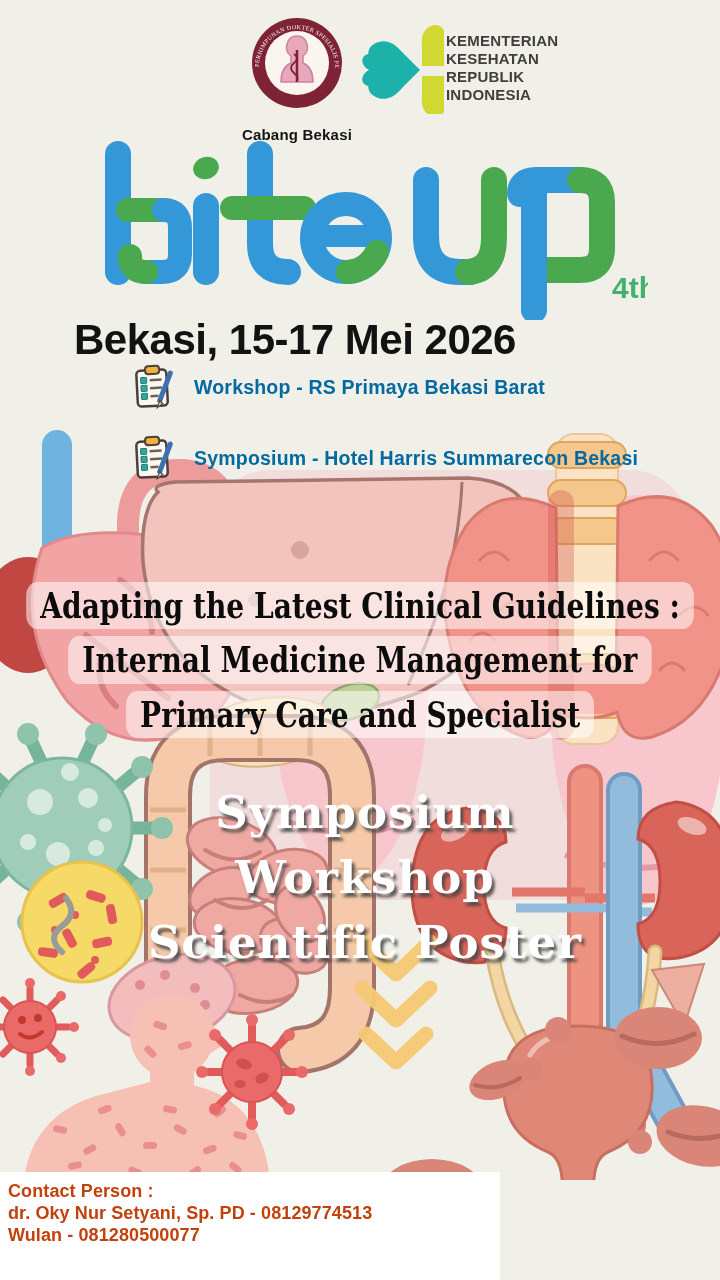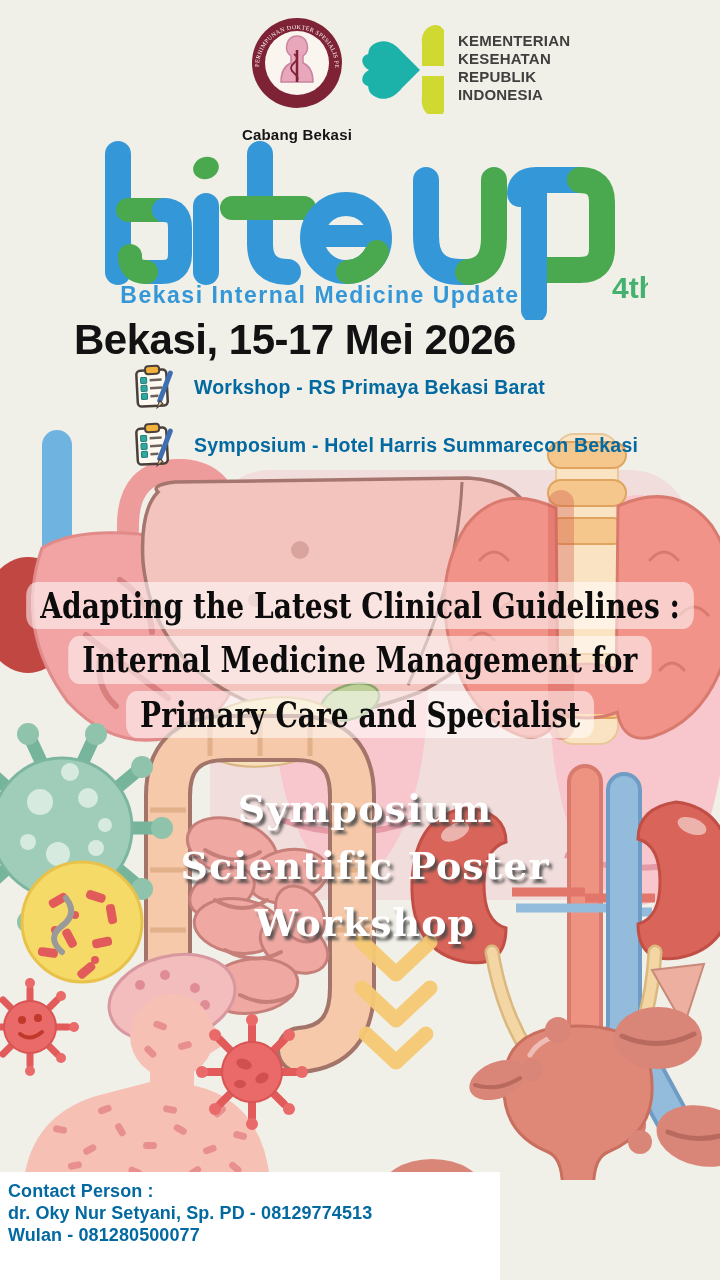--- a/index.html
+++ b/index.html
@@ -5,54 +5,54 @@
   html,body{margin:0;padding:0;}
   .poster{
     position:relative;width:720px;height:1280px;background:#F0EFE8;
     overflow:hidden;font-family:"Liberation Sans",sans-serif;
   }
   svg{display:block;}
   
   .papdi{position:absolute;left:236px;top:16px;width:122px;text-align:center;}
   .papdi svg{margin:0 auto;}
   .papdi-caption{margin-top:16px;font-size:15px;font-weight:bold;color:#141414;letter-spacing:.2px;}
-  .kemenkes{position:absolute;left:358px;top:22px;display:flex;align-items:center;gap:14px;}
+  .kemenkes{position:absolute;left:358px;top:22px;display:flex;align-items:center;gap:2px;}
   .kemenkes-text{font-size:15px;font-weight:bold;color:#3F3F3D;line-height:18px;letter-spacing:.2px;}
   
   .wordmark{position:absolute;left:88px;top:140px;width:560px;height:180px;}
   .tagline{position:absolute;left:60px;top:282px;width:520px;text-align:center;
     color:#3498D8;font-weight:bold;font-size:23px;letter-spacing:1.5px;}
   
   .date-line{position:absolute;left:0;top:316px;width:590px;text-align:center;
     font-size:42px;font-weight:bold;color:#121212;letter-spacing:-.5px;}
   .venue-row{position:absolute;left:130px;display:flex;align-items:center;gap:18px;z-index:4;}
   .venue-row.first{top:364px;}
-  .venue-row.second{top:422px;}
+  .venue-row.second{top:435px;}
   .venue-label{font-size:19.5px;font-weight:bold;color:#0369a1;letter-spacing:.2px;}
   
   .organs{position:absolute;left:0;top:430px;z-index:1;pointer-events:none;}
   
   .headline{position:absolute;left:0;top:582px;width:720px;display:flex;flex-direction:column;
     align-items:center;gap:7px;z-index:5;}
   .headline-line{
     background:rgba(255,255,255,.55);border-radius:14px;padding:3px 18px;
     font-family:"DejaVu Serif",serif;font-weight:bold;font-size:36px;color:#0C0C0C;
     white-space:nowrap;transform:scaleX(.78);line-height:1.15;
   }
   
   .program{position:absolute;left:0;top:786px;width:730px;display:flex;flex-direction:column;
     align-items:center;gap:12px;z-index:5;}
   .program-item{
-    font-family:"DejaVu Serif",serif;font-weight:bold;font-size:38px;color:#FFFFFF;
+    font-family:"DejaVu Serif",serif;font-weight:bold;font-size:45px;color:#FFFFFF;
     text-shadow:3px 4px 3px rgba(70,70,70,.85);letter-spacing:1px;white-space:nowrap;
   }
   
   .contact{position:absolute;left:0;top:1172px;width:500px;height:108px;background:#FFFFFF;
     box-sizing:border-box;padding:8px 0 0 8px;z-index:6;}
-  .contact-line{font-size:18px;font-weight:bold;color:#0369a1;line-height:22px;letter-spacing:.1px;}
+  .contact-line{font-size:18px;font-weight:bold;color:#c2410c;line-height:22px;letter-spacing:.1px;}
 </style>
 </head>
 <body>
 
 <div class="poster">
 
   <svg class="organs" width="720" height="750" viewBox="0 0 720 750">
 
     <g>
       <rect x="210" y="40" width="480" height="430" rx="60" fill="rgba(246,178,188,0.30)"></rect>
@@ -318,21 +318,20 @@
 
     <path d="M338,40 V96 Q338,132 372,132 H382" stroke="#3498D8" stroke-width="26" stroke-linecap="round"></path>
     <path d="M406,40 V98 Q406,130 380,132" stroke="#4AA94E" stroke-width="26" stroke-linecap="round"></path>
 
     <path d="M432,54 Q432,40 448,40 L492,40" stroke="#3498D8" stroke-width="26" stroke-linecap="round"></path>
     <path d="M492,40 Q514,40 514,62 L514,108 Q514,130 492,130 L452,130" stroke="#4AA94E" stroke-width="26" stroke-linecap="round"></path>
     <path d="M446,42 V170" stroke="#3498D8" stroke-width="26" stroke-linecap="round"></path>
 
     <text x="524" y="158" font-size="30" font-weight="bold" fill="#45B16E" font-family="Liberation Sans,sans-serif">4th</text>
   </svg>
-  <div class="tagline">Bekasi Internal Medicine Update</div>
 
   <div class="date-line">Bekasi, 15-17 Mei 2026</div>
 
   <div class="venue-row first">
     <svg width="46" height="46" viewBox="0 0 46 46">
       <g transform="rotate(-3 23 23)">
         <rect x="7" y="6" width="30" height="36" rx="4" fill="#FDF8F0" stroke="#4A3F3A" stroke-width="2.5"></rect>
         <rect x="16" y="2" width="14" height="8" rx="3" fill="#F2B33D" stroke="#4A3F3A" stroke-width="2"></rect>
         <rect x="11" y="13" width="6" height="6" rx="1" fill="#2FA9A0" stroke="#1F7E77" stroke-width="1"></rect>
         <rect x="11" y="21" width="6" height="6" rx="1" fill="#2FA9A0" stroke="#1F7E77" stroke-width="1"></rect>
@@ -362,22 +361,22 @@
   </div>
 
   <div class="headline">
     <div class="headline-line">Adapting the Latest Clinical Guidelines :</div>
     <div class="headline-line">Internal Medicine Management for</div>
     <div class="headline-line">Primary Care and Specialist</div>
   </div>
 
   <div class="program">
     <div class="program-item">Symposium</div>
+    <div class="program-item">Workshop</div>
     <div class="program-item">Scientific Poster</div>
-    <div class="program-item">Workshop</div>
   </div>
 
   <div class="contact">
     <div class="contact-line">Contact Person :</div>
     <div class="contact-line">dr. Oky Nur Setyani, Sp. PD - 08129774513</div>
     <div class="contact-line">Wulan - 081280500077</div>
   </div>
 
 </div>
 

